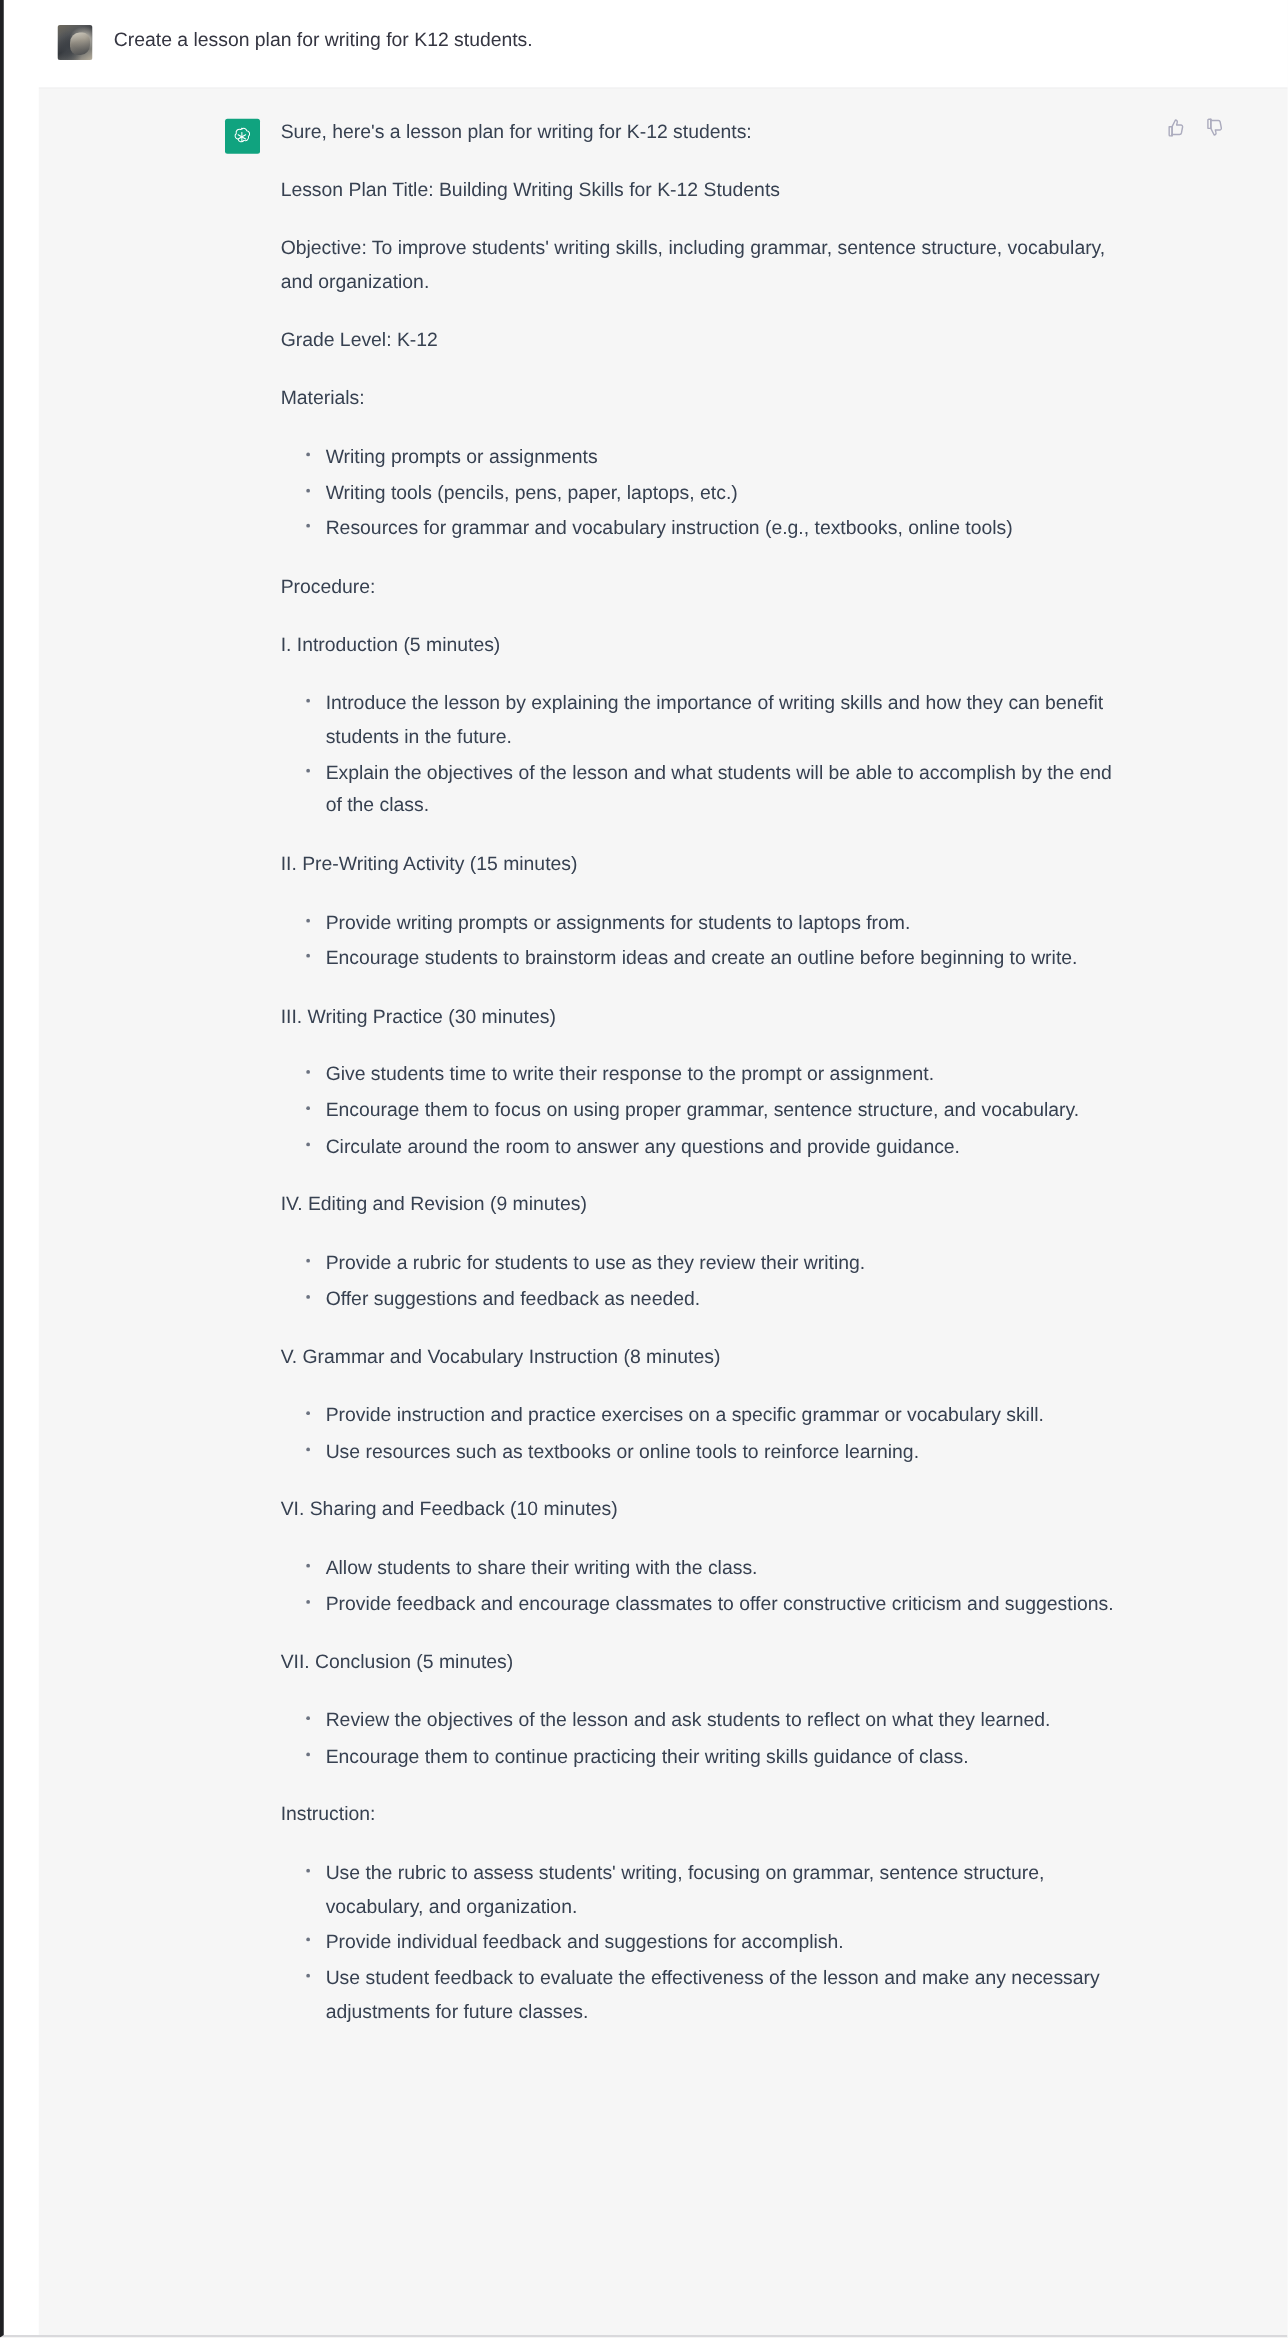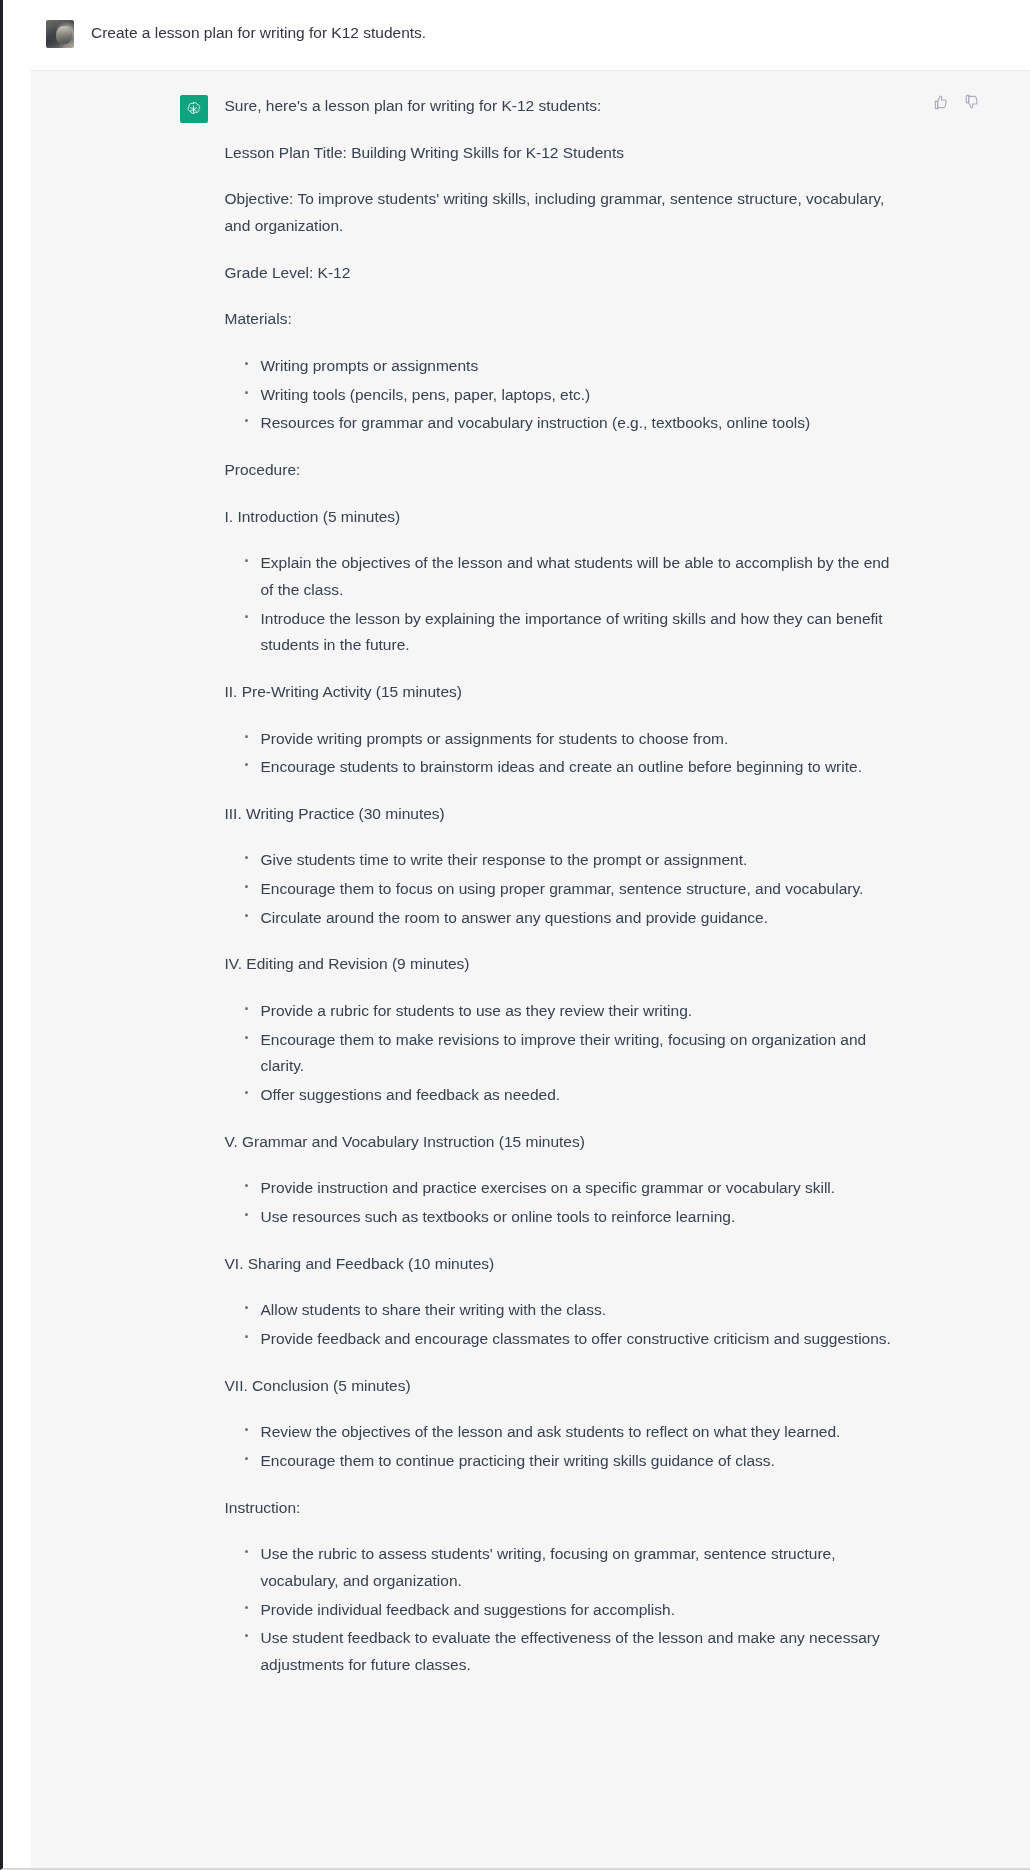--- a/index.html
+++ b/index.html
@@ -215,45 +215,44 @@
           <ul>
             <li>Writing prompts or assignments</li>
             <li>Writing tools (pencils, pens, paper, laptops, etc.)</li>
             <li>Resources for grammar and vocabulary instruction (e.g., textbooks, online tools)</li>
           </ul>
 
           <p>Procedure:</p>
 
           <p>I. Introduction (5 minutes)</p>
           <ul>
+            <li>Introduce the lesson by explaining the importance of writing skills and how they can benefit students in the future.</li>
             <li>Explain the objectives of the lesson and what students will be able to accomplish by the end of the class.</li>
-            <li>Introduce the lesson by explaining the importance of writing skills and how they can benefit students in the future.</li>
           </ul>
 
           <p>II. Pre-Writing Activity (15 minutes)</p>
           <ul>
-            <li>Provide writing prompts or assignments for students to choose from.</li>
+            <li>Provide writing prompts or assignments for students to laptops from.</li>
             <li>Encourage students to brainstorm ideas and create an outline before beginning to write.</li>
           </ul>
 
           <p>III. Writing Practice (30 minutes)</p>
           <ul>
             <li>Give students time to write their response to the prompt or assignment.</li>
             <li>Encourage them to focus on using proper grammar, sentence structure, and vocabulary.</li>
             <li>Circulate around the room to answer any questions and provide guidance.</li>
           </ul>
 
           <p>IV. Editing and Revision (9 minutes)</p>
           <ul>
             <li>Provide a rubric for students to use as they review their writing.</li>
-            <li>Encourage them to make revisions to improve their writing, focusing on organization and clarity.</li>
             <li>Offer suggestions and feedback as needed.</li>
           </ul>
 
-          <p>V. Grammar and Vocabulary Instruction (15 minutes)</p>
+          <p>V. Grammar and Vocabulary Instruction (8 minutes)</p>
           <ul>
             <li>Provide instruction and practice exercises on a specific grammar or vocabulary skill.</li>
             <li>Use resources such as textbooks or online tools to reinforce learning.</li>
           </ul>
 
           <p>VI. Sharing and Feedback (10 minutes)</p>
           <ul>
             <li>Allow students to share their writing with the class.</li>
             <li>Provide feedback and encourage classmates to offer constructive criticism and suggestions.</li>
           </ul>

